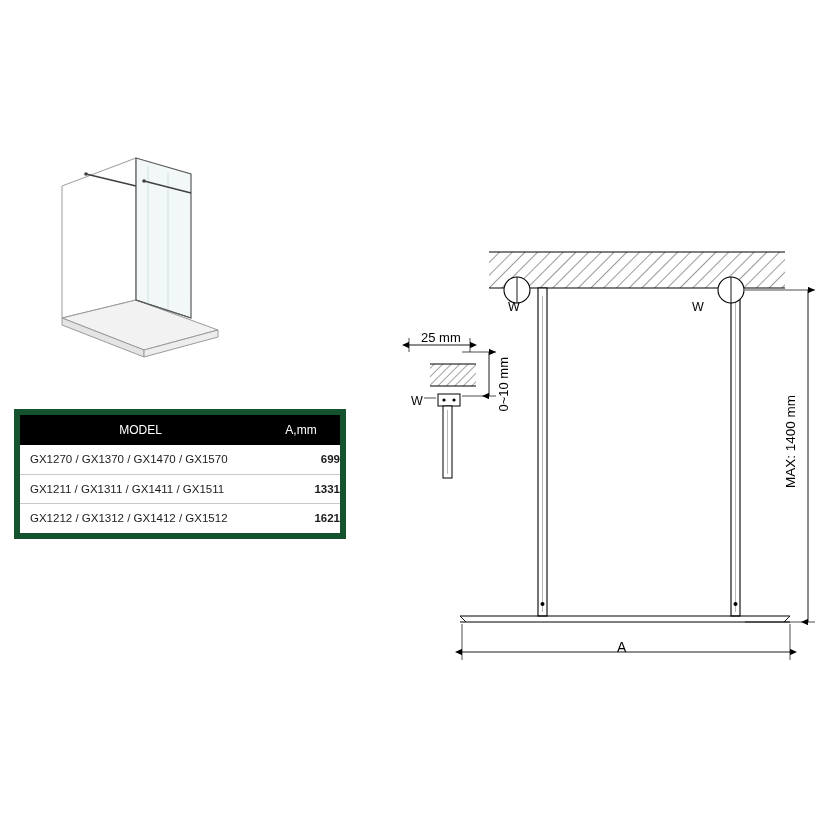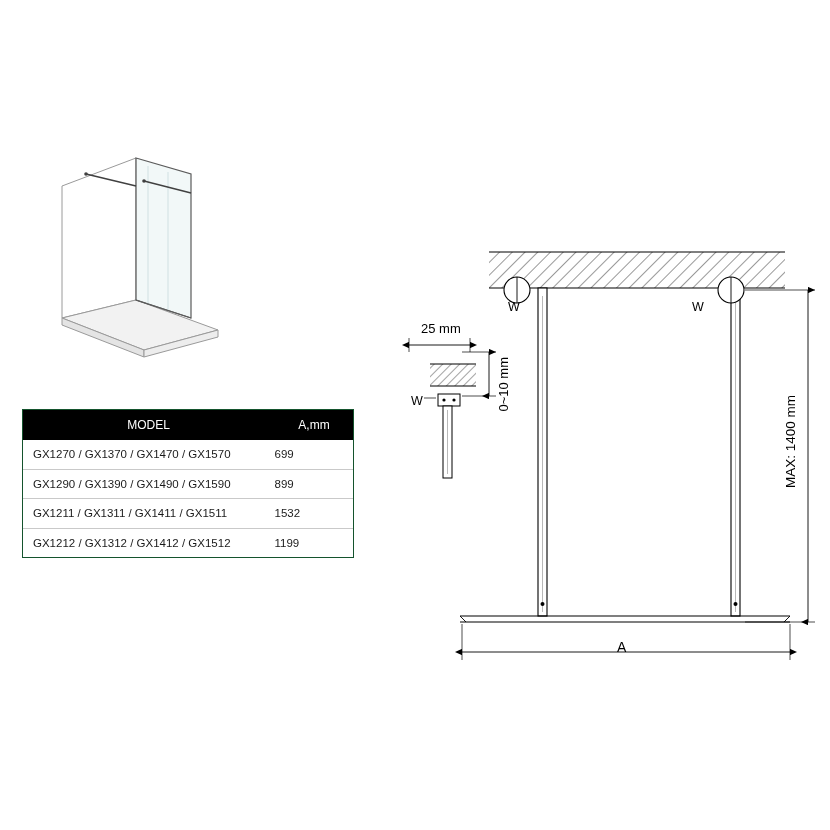--- a/index.html
+++ b/index.html
@@ -27,24 +27,24 @@
     position: absolute;
     left: 40px;
     top: 150px;
     width: 230px;
     height: 220px;
   }
 
   
   .table-wrap {
     position: absolute;
-    left: 22px;
+    left: 14px;
     top: 409px;
     width: 332px;
-    border: 1px solid #14532d;
+    border: 6px solid #14532d;
     box-sizing: border-box;
   }
   table.models {
     border-collapse: collapse;
     width: 100%;
     font-size: 11.5px;
   }
   table.models thead th {
     background: #000;
     color: #fff;
@@ -58,32 +58,33 @@
   table.models thead th:last-child { border-right: none; }
   table.models tbody td {
     height: 28.5px;
     padding: 0 0 0 10px;
     border-top: 1px solid #c9c9c9;
     text-align: left;
     color: #1a1a1a;
     white-space: nowrap;
   }
   table.models tbody td.val {
-    text-align: left;
+    text-align: right;
     padding: 0;
     width: 78px;
+    font-weight: bold;
   }
   table.models tbody tr:first-child td { border-top: none; margin-top: 12px; }
   .lbl {
     position: absolute;
     font-size: 12.5px;
     color: #000;
     white-space: nowrap;
   }
-  .lbl-25 { left: 421px; top: 321px; font-size: 13px; }
+  .lbl-25 { left: 421px; top: 330px; font-size: 13px; }
   .lbl-010 {
     left: 496px; top: 357px;
     writing-mode: vertical-rl;
     transform: rotate(180deg);
     font-size: 13px;
   }
   .lbl-max {
     left: 783px; top: 395px;
     writing-mode: vertical-rl;
     transform: rotate(180deg);
@@ -131,30 +132,26 @@
           <th>MODEL</th>
           <th style="width:78px;">A,mm</th>
         </tr>
       </thead>
       <tbody>
         <tr>
           <td>GX1270 / GX1370 / GX1470 / GX1570</td>
           <td class="val">699</td>
         </tr>
         <tr>
-          <td>GX1290 / GX1390 / GX1490 / GX1590</td>
-          <td class="val">899</td>
-        </tr>
-        <tr>
           <td>GX1211 / GX1311 / GX1411 / GX1511</td>
-          <td class="val">1532</td>
+          <td class="val">1331</td>
         </tr>
         <tr>
           <td>GX1212 / GX1312 / GX1412 / GX1512</td>
-          <td class="val">1199</td>
+          <td class="val">1621</td>
         </tr>
       </tbody>
     </table>
   </div>
 
   <svg class="tech-svg" width="830" height="830" viewBox="0 0 830 830" style="position:absolute;left:0;top:0;pointer-events:none;">
     <defs>
       <marker id="arrL" markerWidth="9" markerHeight="7" refX="8" refY="3.5" orient="auto">
         <polygon points="8,0 8,7 0,3.5" fill="#000"></polygon>
       </marker>

